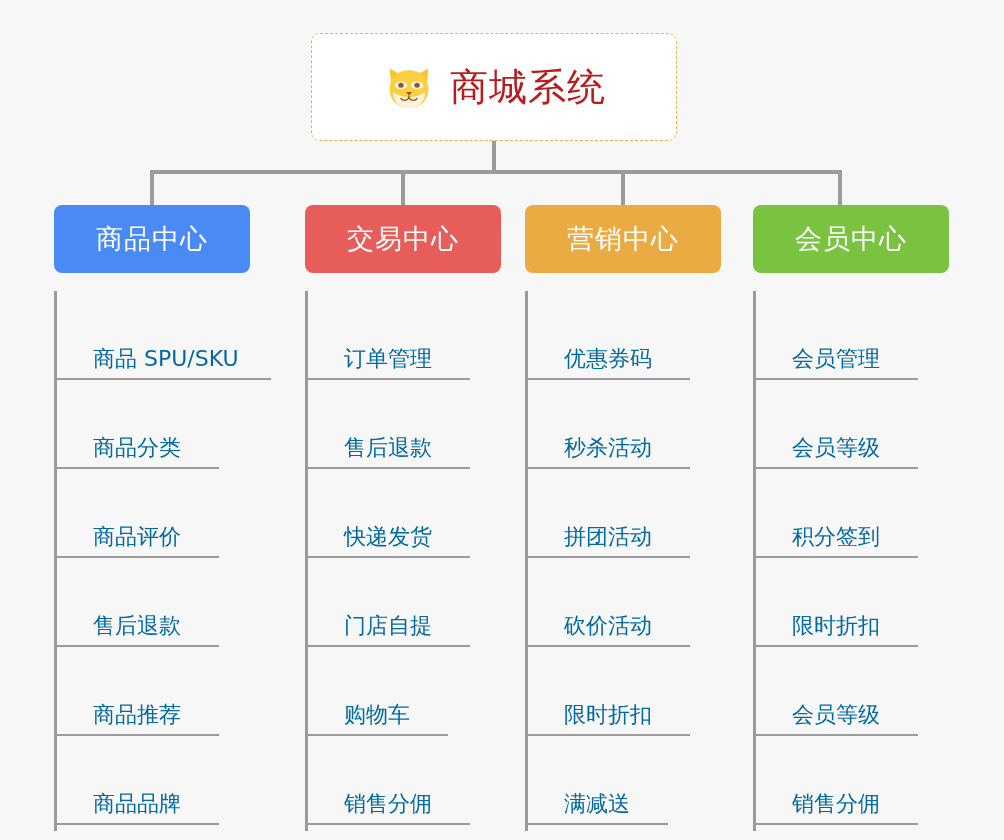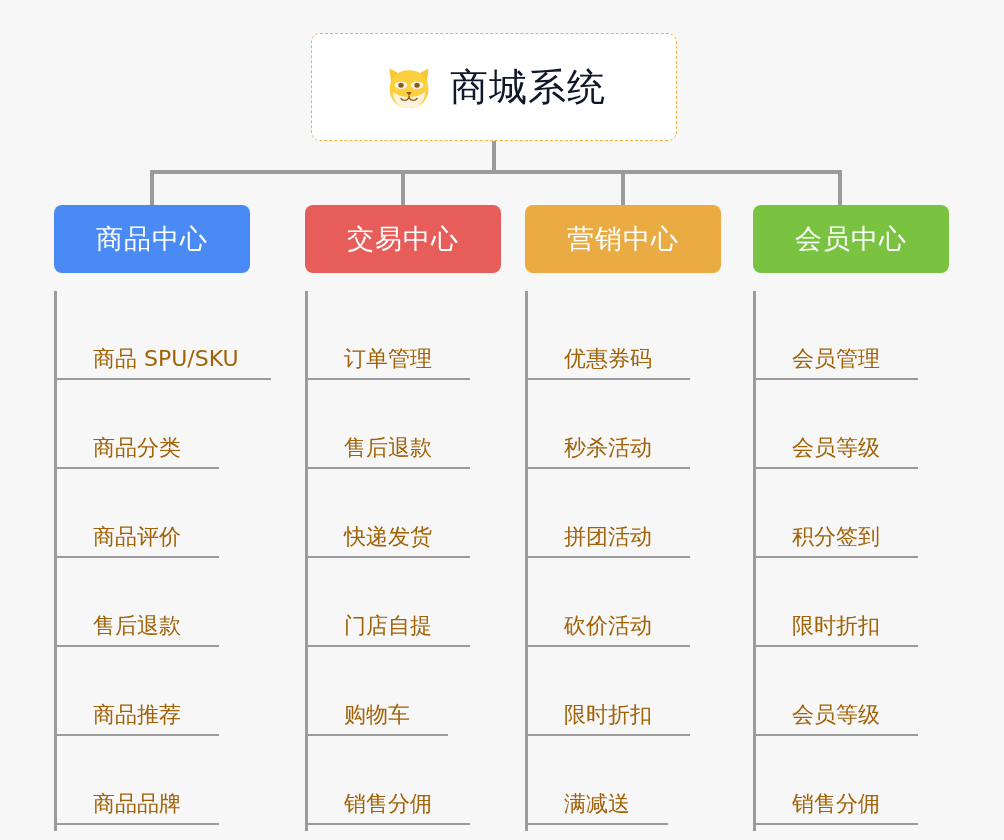--- a/index.html
+++ b/index.html
@@ -33,21 +33,21 @@
     background: #ffffff;
     border: 1.5px dashed #f0b23c;
     border-radius: 9px;
     display: flex;
     align-items: center;
     justify-content: center;
     gap: 14px;
   }
   .root-title {
     font-size: 38px;
-    color: #0f172a;
+    color: #b91c1c;
     letter-spacing: 1px;
     line-height: 1;
     white-space: nowrap;
   }
   .shiba-icon {
     display: block;
     width: 54px;
     height: 54px;
     flex: 0 0 auto;
   }
@@ -93,21 +93,21 @@
   }
   .leaf-item {
     position: relative;
     height: 89px;
     display: flex;
     align-items: flex-end;
     padding-left: 36px;
   }
   .leaf-label {
     font-size: 22px;
-    color: #a16207;
+    color: #0369a1;
     line-height: 1;
     padding-bottom: 10px;
     white-space: nowrap;
     position: relative;
     z-index: 2;
   }
   .leaf-rule {
     position: absolute;
     left: 0;
     bottom: 0;

